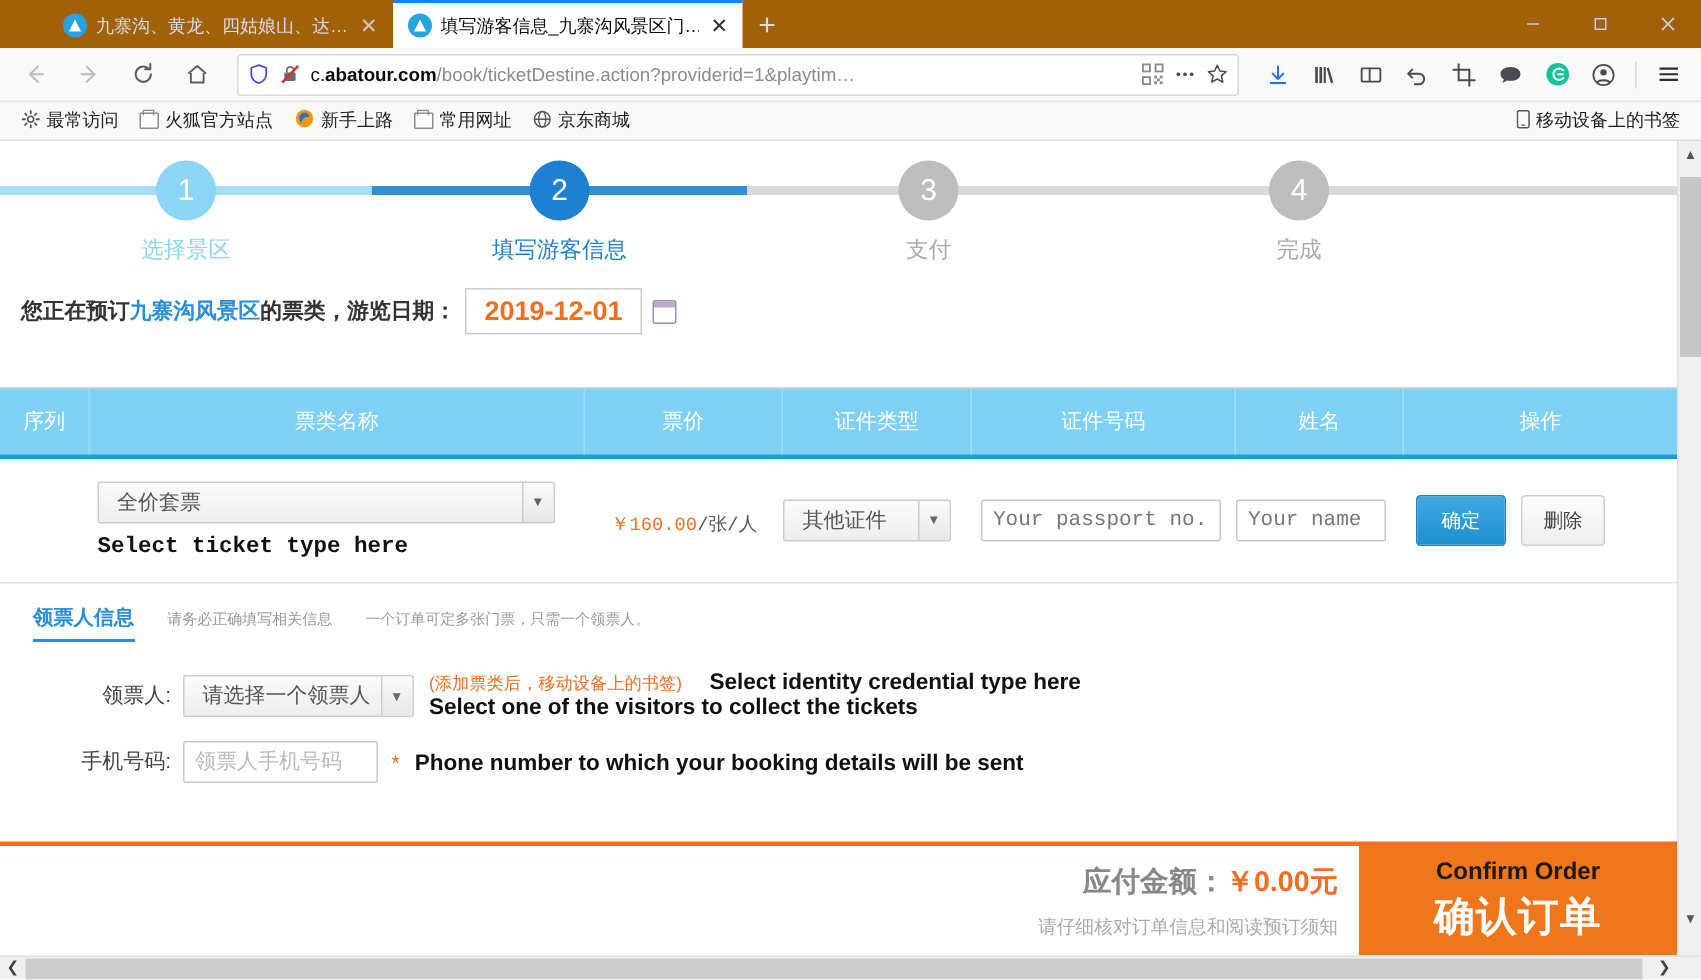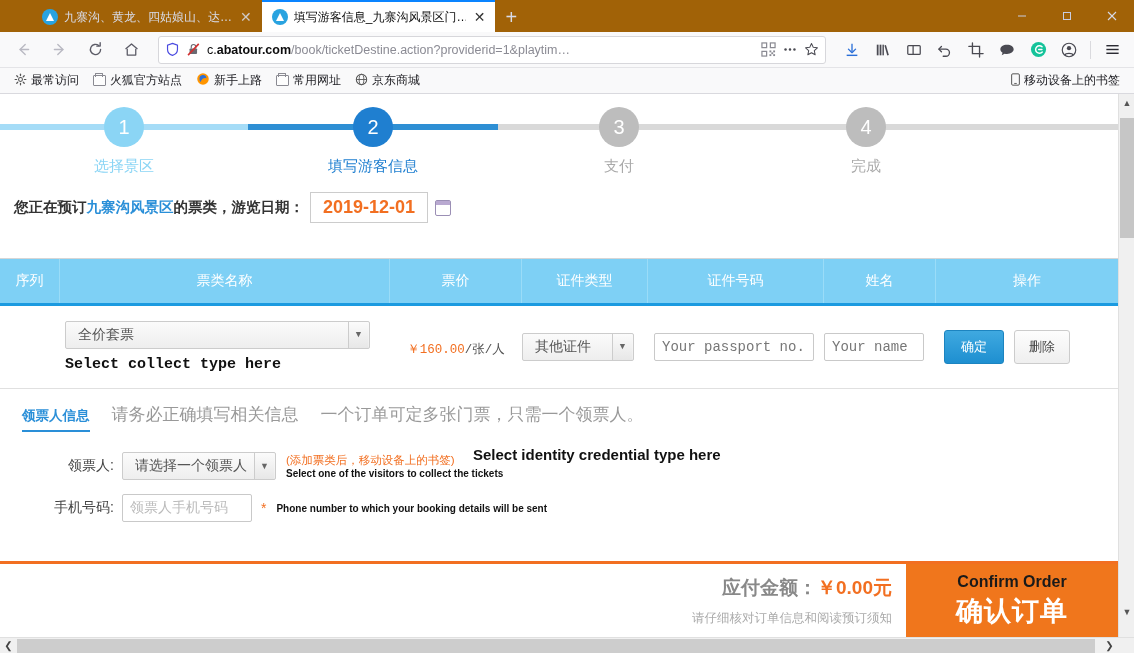--- a/index.html
+++ b/index.html
@@ -180,25 +180,25 @@
     border-radius: 3px; font-size: 13px; padding: 7px 14px;
   }
 
   
   .collector { border-top: 1px solid #e0e0e0; margin-top: 4px; padding: 14px 0 0 0; }
   .ctabs { display: flex; align-items: baseline; gap: 22px; padding-left: 22px; }
   .ctab {
     font-size: 13.5px; color: #2a8fd8; border-bottom: 2px solid #2a8fd8;
     padding-bottom: 5px; font-weight: bold;
   }
-  .chint { font-size: 17px; color: #999; }
+  .chint { font-size: 10px; color: #999; }
   .crow { display: flex; align-items: center; margin-top: 20px; padding-left: 48px; }
   .clabel { font-size: 14px; color: #444; width: 66px; text-align: right; margin-right: 8px; }
   .hint-red { color: #f26f21; font-size: 11.5px; margin-left: 10px; }
-  .hint-big { font-size: 10px; font-weight: bold; color: #111; margin-left: 10px; white-space: nowrap; }
+  .hint-big { font-size: 15px; font-weight: bold; color: #111; margin-left: 10px; white-space: nowrap; }
   .req { color: #f26f21; font-size: 14px; margin-left: 9px; }
 
   
   .bottombar {
     position: absolute; left: 0; bottom: 0; width: 1118px; height: 76px;
     border-top: 3px solid #f26f21; display: flex; align-items: stretch; background: #fff;
   }
   .bb-left { flex: 1; display: flex; flex-direction: column; align-items: flex-end;
     justify-content: center; padding-right: 14px; }
   .bb-amt { font-size: 19px; font-weight: bold; color: #888; }
@@ -501,21 +501,21 @@
       </div>
 
       <div class="tbody-row">
         <div class="cell" style="width:60px"></div>
 
         <div class="cell" style="width:330px; padding-left:5px">
           <div class="sel" style="width:305px">
             <span>全价套票</span>
             <span class="caret">▼</span>
           </div>
-          <div class="annot">Select collect type here</div>
+          <div class="annot">Select ticket type here</div>
         </div>
 
         <div class="cell" style="width:132px; align-items:center; padding-top:5px">
           <div class="price">
             <span style="color:#f26f21">￥160.00</span><span>/张/人</span>
           </div>
         </div>
 
         <div class="cell" style="width:126px">
           <div class="sel" style="width:112px">

